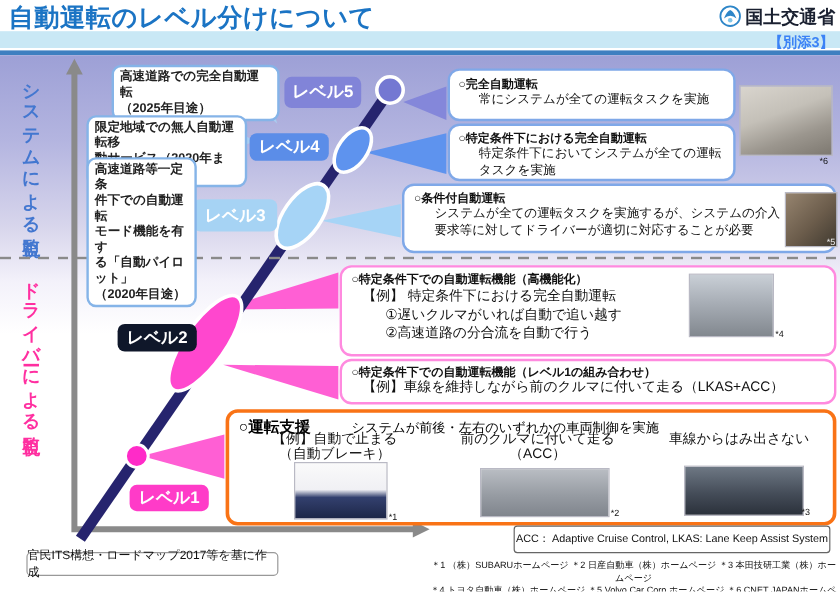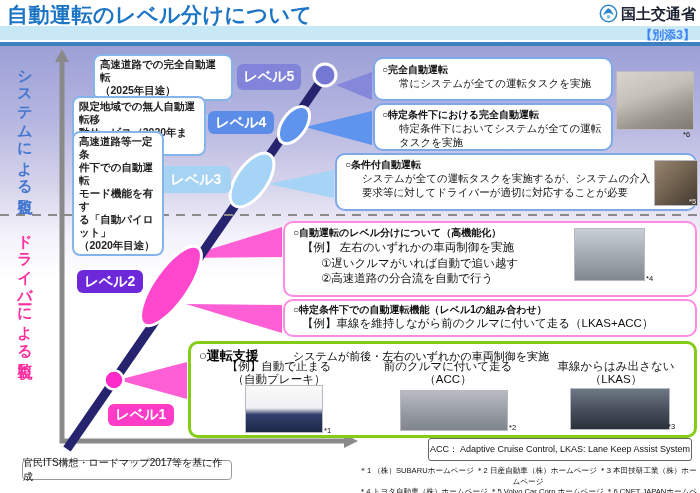--- a/index.html
+++ b/index.html
@@ -25,35 +25,35 @@
 
   #dashed-sep { position:absolute; left:0; top:214px; width:700px; height:2px;
     background:repeating-linear-gradient(90deg,#8a8a8a 0 9px,transparent 9px 16px); }
 
   
   .badge { position:absolute; display:flex; align-items:center; justify-content:center;
     color:#fff; font-weight:bold; font-size:14px; border-radius:6px; }
   #badge-5 { left:237px; top:64px;  width:64px; height:26px; background:#8184D8; }
   #badge-4 { left:208px; top:111px; width:66px; height:23px; background:#5B8DE8; }
   #badge-3 { left:161px; top:166px; width:70px; height:27px; background:#A6D3F4;text-align:right; }
-  #badge-2 { left:77px;  top:270px; width:66px; height:23px; background:#6d28d9; }
+  #badge-2 { left:98px;  top:270px; width:66px; height:23px; background:#0f172a; }
   #badge-1 { left:108px; top:404px; width:66px; height:22px; background:#FF3BC8; }
 
   
   .callout { position:absolute; background:#fff; border:2px solid #85B4E8; border-radius:8px;
     padding:2px 5px; font-size:10.5px; font-weight:bold; color:#222; line-height:13px; }
   #callout-5 { left:93px; top:54px; width:140px; }
   #callout-4 { left:72px; top:96px; width:134px; }
   #callout-3 { left:72px; top:131px; width:92px; }
 
   
   .lvbox { position:absolute; background:#fff; border-radius:10px; }
   .bd-blue { border:2px solid #7FA8E8; }
   .bd-pink { border:2px solid #FF8ADF; }
-  .bd-magenta { border:3px solid #84cc16; }
+  .bd-magenta { border:3px solid #f97316; }
   .bx-title { font-size:10px; font-weight:bold; color:#111; }
   .bx-body { font-size:10.5px; color:#111; line-height:13.5px; }
   #box-5 { left:373px; top:57px;  width:240px; height:44px; padding:4px 7px; }
   #box-4 { left:373px; top:103px; width:240px; height:48px; padding:3px 7px; }
   #box-3 { left:335px; top:153px; width:362px; height:58px; padding:3px 8px; }
   #box-2a { left:283px; top:221px; width:414px; height:76px; padding:3px 8px; }
   #box-2a .bx-body { font-size:11.5px; line-height:15.5px; }
   #box-2b { left:283px; top:299px; width:414px; height:38px; padding:2px 8px; }
   #box-2b .bx-body { font-size:11.5px; }
   #box-1 { left:188px; top:341px; width:509px; height:97px; }
@@ -192,22 +192,22 @@
 
   <div class="lvbox bd-blue" id="box-3">
     <div class="bx-title">○条件付自動運転</div>
     <div class="bx-body indent2">システムが全ての運転タスクを実施するが、システムの介入</div>
     <div class="bx-body indent2">要求等に対してドライバーが適切に対応することが必要</div>
     <div class="photo" id="img5"></div>
     <div class="ref" id="ref5">*5</div>
   </div>
 
   <div class="lvbox bd-pink" id="box-2a">
-    <div class="bx-title">○自動運転のレベル分けについて（高機能化）</div>
-    <div class="bx-body indent1">【例】 左右のいずれかの車両制御を実施</div>
+    <div class="bx-title">○特定条件下での自動運転機能（高機能化）</div>
+    <div class="bx-body indent1">【例】 特定条件下における完全自動運転</div>
     <div class="bx-body indent3">①遅いクルマがいれば自動で追い越す</div>
     <div class="bx-body indent3">②高速道路の分合流を自動で行う</div>
     <div class="photo" id="img4"></div>
     <div class="ref" id="ref4">*4</div>
   </div>
 
   <div class="lvbox bd-pink" id="box-2b">
     <div class="bx-title">○特定条件下での自動運転機能（レベル1の組み合わせ）</div>
     <div class="bx-body indent1">【例】車線を維持しながら前のクルマに付いて走る（LKAS+ACC）</div>
   </div>
@@ -218,21 +218,20 @@
     <div class="l1-colhead" id="l1-c1">
       <div>【例】自動で止まる</div>
       <div>（自動ブレーキ）</div>
     </div>
     <div class="l1-colhead" id="l1-c2">
       <div>前のクルマに付いて走る</div>
       <div>（ACC）</div>
     </div>
     <div class="l1-colhead" id="l1-c3">
       <div>車線からはみ出さない</div>
-      <div>（LKAS）</div>
     </div>
     <div class="photo" id="img1"></div>
     <div class="ref" id="ref1">*1</div>
     <div class="photo" id="img2"></div>
     <div class="ref" id="ref2">*2</div>
     <div class="photo" id="img3"></div>
     <div class="ref" id="ref3">*3</div>
   </div>
 
   <div id="source-box">官民ITS構想・ロードマップ2017等を基に作成</div>

